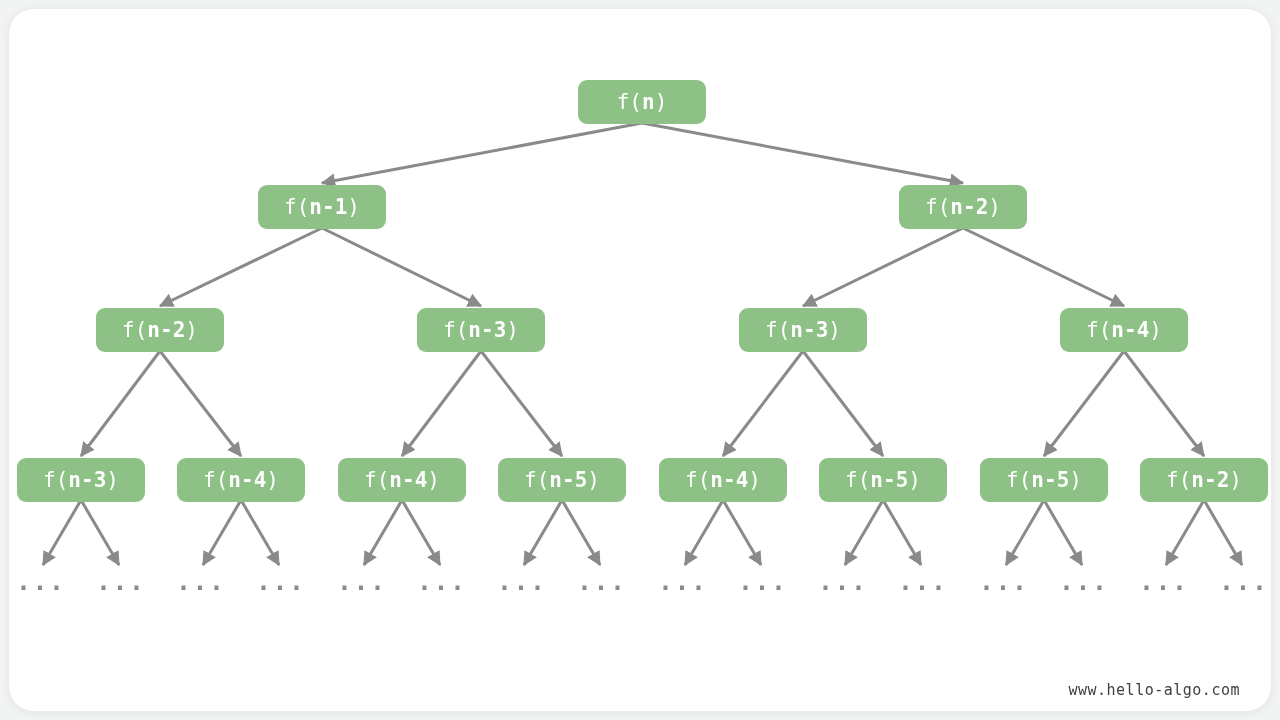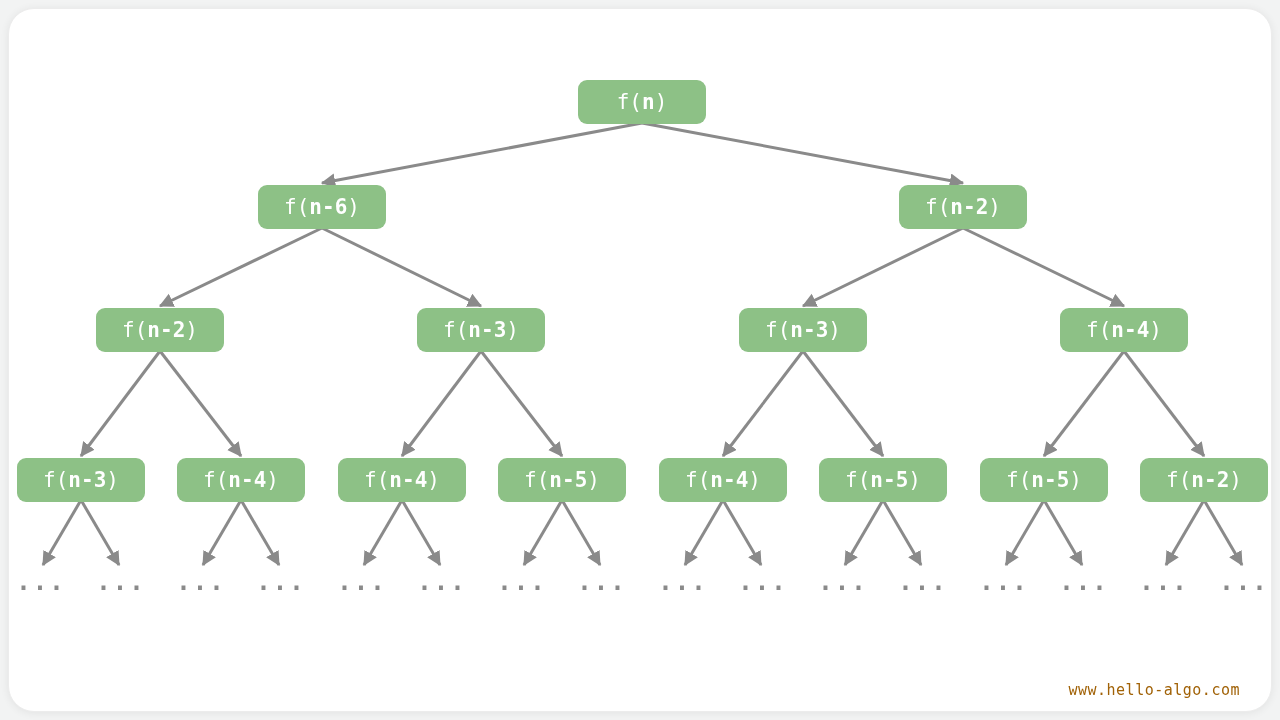--- a/index.html
+++ b/index.html
@@ -105,21 +105,21 @@
       <line x1="1204" y1="500" x2="1242" y2="565" stroke="#8a8a8a" stroke-width="3" marker-end="url(#ah)"></line>
     </svg>
   <div id="nodes">
       <div class="node" style="left: 578px; top: 80px; background: rgb(141, 193, 134); color: rgb(255, 255, 255);">
         <span class="pre">f(</span>
         <span class="arg">n</span>
         <span class="post">)</span>
       </div>
       <div class="node" style="left: 258px; top: 185px; background: rgb(141, 193, 134); color: rgb(255, 255, 255);">
         <span class="pre">f(</span>
-        <span class="arg">n-6</span>
+        <span class="arg">n-1</span>
         <span class="post">)</span>
       </div>
       <div class="node" style="left: 899px; top: 185px; background: rgb(141, 193, 134); color: rgb(255, 255, 255);">
         <span class="pre">f(</span>
         <span class="arg">n-2</span>
         <span class="post">)</span>
       </div>
       <div class="node" style="left: 96px; top: 308px; background: rgb(141, 193, 134); color: rgb(255, 255, 255);">
         <span class="pre">f(</span>
         <span class="arg">n-2</span>
@@ -190,14 +190,14 @@
       <div class="leaf" style="left: 602px; top: 570px; color: rgb(138, 138, 138);">...</div>
       <div class="leaf" style="left: 683px; top: 570px; color: rgb(138, 138, 138);">...</div>
       <div class="leaf" style="left: 763px; top: 570px; color: rgb(138, 138, 138);">...</div>
       <div class="leaf" style="left: 843px; top: 570px; color: rgb(138, 138, 138);">...</div>
       <div class="leaf" style="left: 923px; top: 570px; color: rgb(138, 138, 138);">...</div>
       <div class="leaf" style="left: 1004px; top: 570px; color: rgb(138, 138, 138);">...</div>
       <div class="leaf" style="left: 1084px; top: 570px; color: rgb(138, 138, 138);">...</div>
       <div class="leaf" style="left: 1164px; top: 570px; color: rgb(138, 138, 138);">...</div>
       <div class="leaf" style="left: 1244px; top: 570px; color: rgb(138, 138, 138);">...</div>
     </div>
-  <div class="watermark" style="color: #a16207;">www.hello-algo.com</div>
+  <div class="watermark" style="color: #404040;">www.hello-algo.com</div>
 </div>
 
 </body></html>

